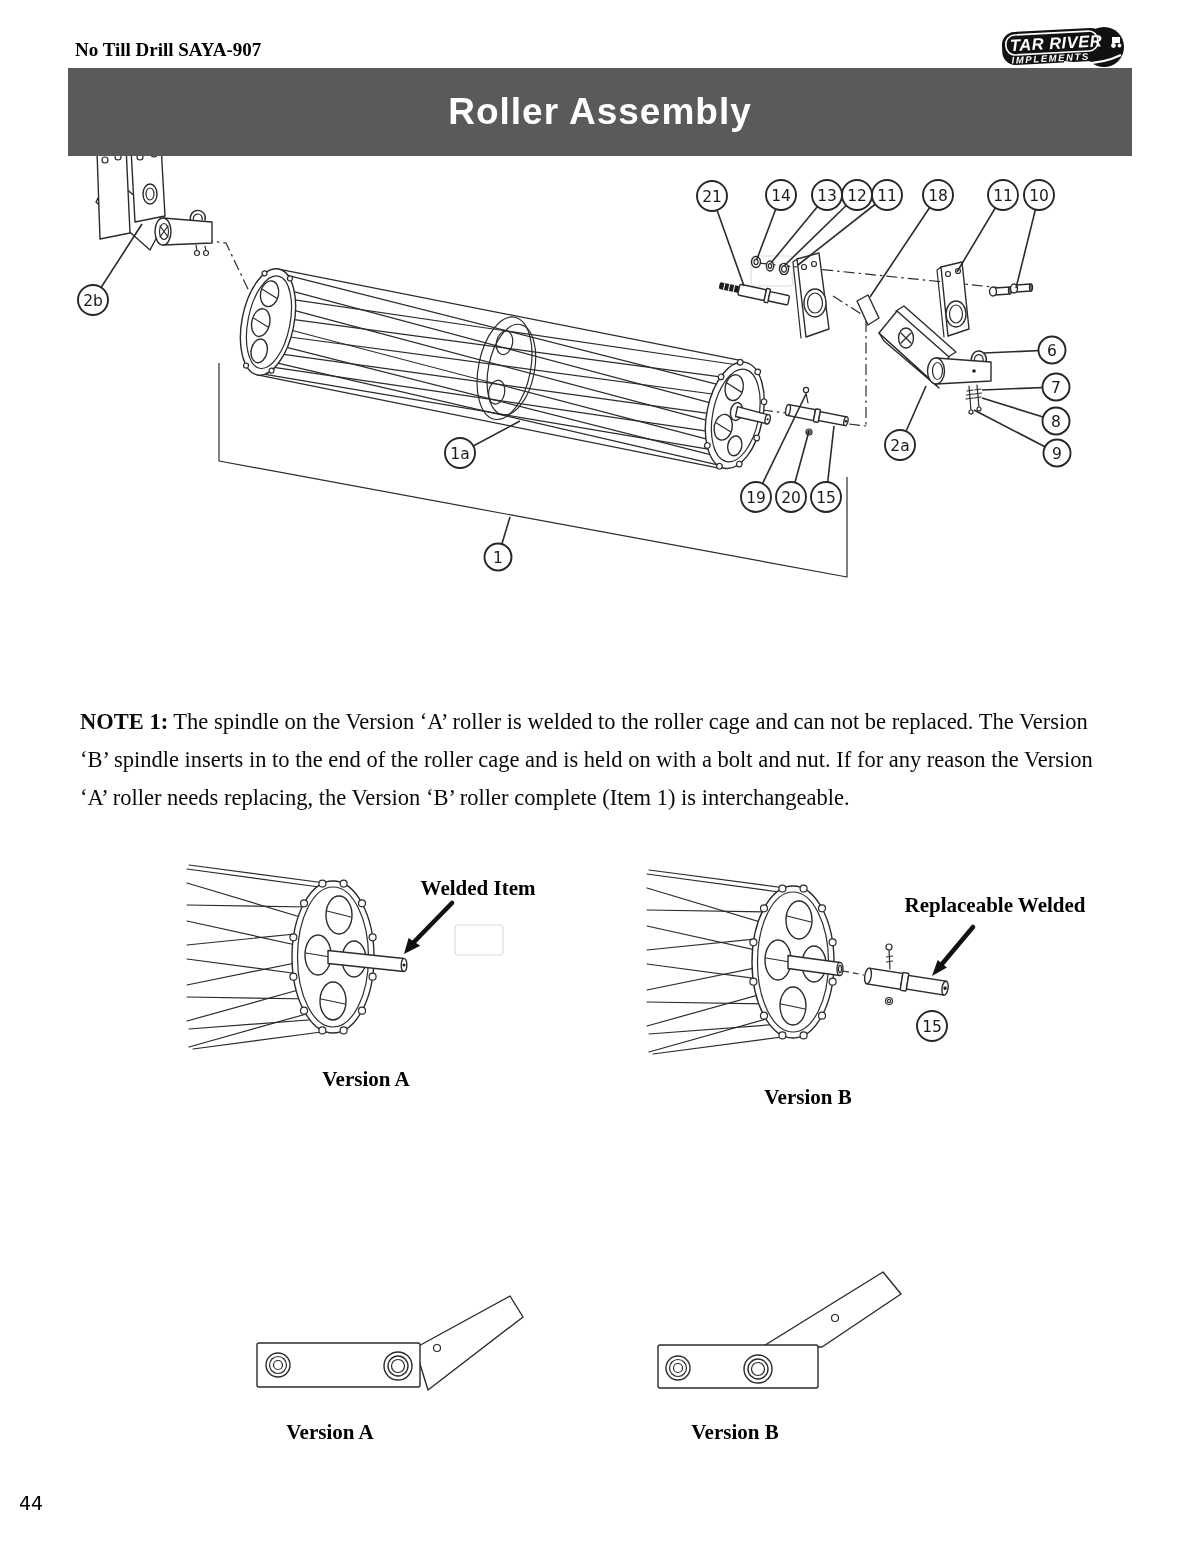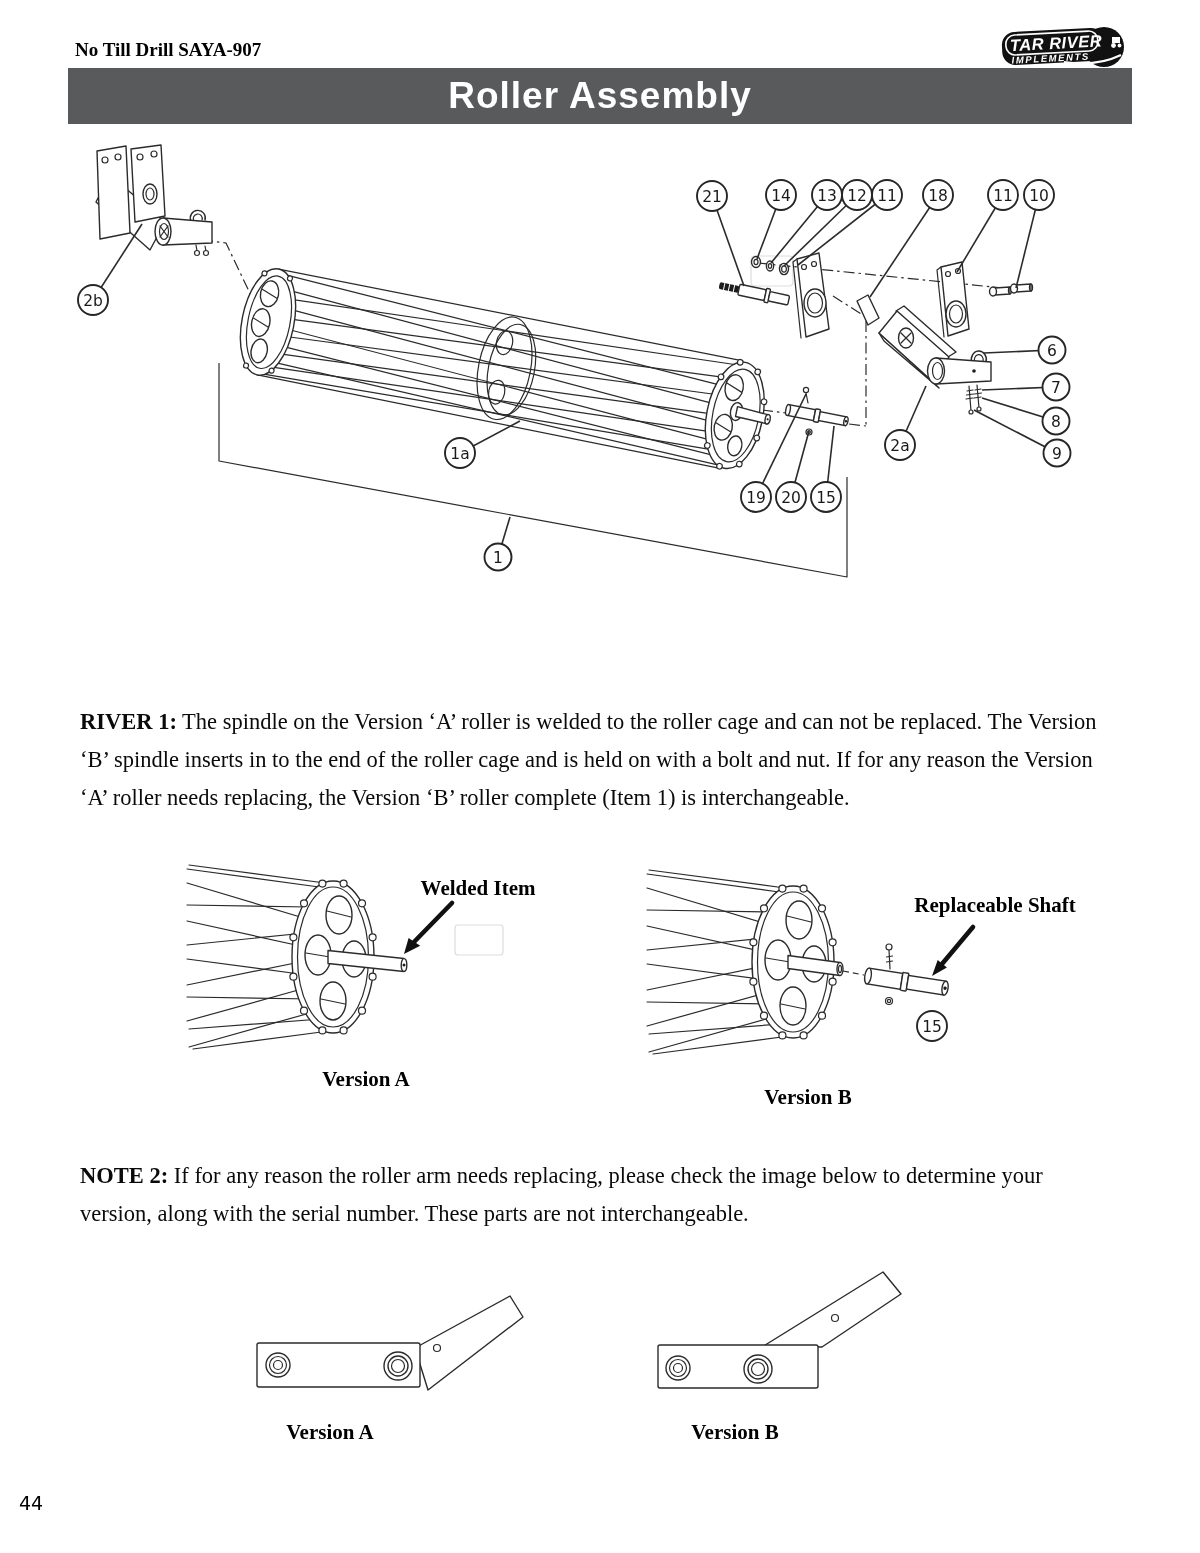--- a/index.html
+++ b/index.html
@@ -1,20 +1,20 @@
 <!DOCTYPE html>
 <html><head>
 <meta charset="utf-8">
 <style>
   html,body{margin:0;padding:0;background:#fff;}
   .page{position:relative;width:1200px;height:1553px;background:#fff;overflow:hidden;
         font-family:"Liberation Serif",serif;color:#111;}
   #art{position:absolute;left:0;top:0;width:1200px;height:1553px;}
   .hdr{position:absolute;left:75px;top:39px;font:bold 19px "Liberation Serif",serif;color:#000;}
-  .banner{position:absolute;left:68px;top:68px;width:1064px;height:56px;background:#595a5c;
+  .banner{position:absolute;left:68px;top:68px;width:1064px;height:88px;background:#595a5c;
           display:flex;align-items:center;justify-content:center;}
   .banner span{font:bold 37px "Liberation Sans",sans-serif;color:#fff;letter-spacing:1px;}
   .logo{position:absolute;left:1000px;top:24px;width:134px;height:46px;}
   .note{position:absolute;left:80px;width:1030px;font:22.5px/38px "Liberation Serif",serif;color:#0a0a0a;}
   .note b{font-weight:bold;}
   #note1{top:680px;}
   #note2{top:1134px;}
   .clabel{position:absolute;transform:translateX(-50%);font:bold 21px "Liberation Serif",serif;
           white-space:nowrap;color:#000;}
   .pageno{position:absolute;top:1492px;left:0;width:100%;text-align:left;
@@ -444,25 +444,24 @@
       <rect x="112" y="13" width="8" height="6" fill="#fff"></rect>
       <circle cx="113.5" cy="21.5" r="2.4" fill="#fff"></circle>
       <circle cx="119.5" cy="21.5" r="1.9" fill="#fff"></circle>
     </svg>
   </div>
 
   <div class="banner">
     <span>Roller Assembly</span>
   </div>
 
-  <p class="note" id="note1"><b>RIVER 1:</b><span> The spindle on the Version ‘A’ roller is welded to the roller cage and can not be replaced. The Version ‘B’ spindle inserts in to the end of the roller cage and is held on with a bolt and nut. If for any reason the Version ‘A’ roller needs replacing, the Version ‘B’ roller complete (Item 1) is interchangeable.</span></p>
-
-  <p class="note" id="note2"><b>NOTE 2:</b><span> If for any reason the roller arm needs replacing, please check the image below to determine your version, along with the serial number. These parts are not interchangeable.</span></p>
+  <p class="note" id="note1"><b>NOTE 1:</b><span> The spindle on the Version ‘A’ roller is welded to the roller cage and can not be replaced. The Version ‘B’ spindle inserts in to the end of the roller cage and is held on with a bolt and nut. If for any reason the Version ‘A’ roller needs replacing, the Version ‘B’ roller complete (Item 1) is interchangeable.</span></p>
+
 
   <div class="clabel" style="left:478px;top:876px">Welded Item</div>
-  <div class="clabel" style="left:995px;top:893px">Replaceable Shaft</div>
+  <div class="clabel" style="left:995px;top:893px">Replaceable Welded</div>
   <div class="clabel" style="left:366px;top:1067px">Version A</div>
   <div class="clabel" style="left:808px;top:1085px">Version B</div>
   <div class="clabel" style="left:330px;top:1420px">Version A</div>
   <div class="clabel" style="left:735px;top:1420px">Version B</div>
 
   <div class="pageno">44</div>
 </div>
 
 </body></html>

